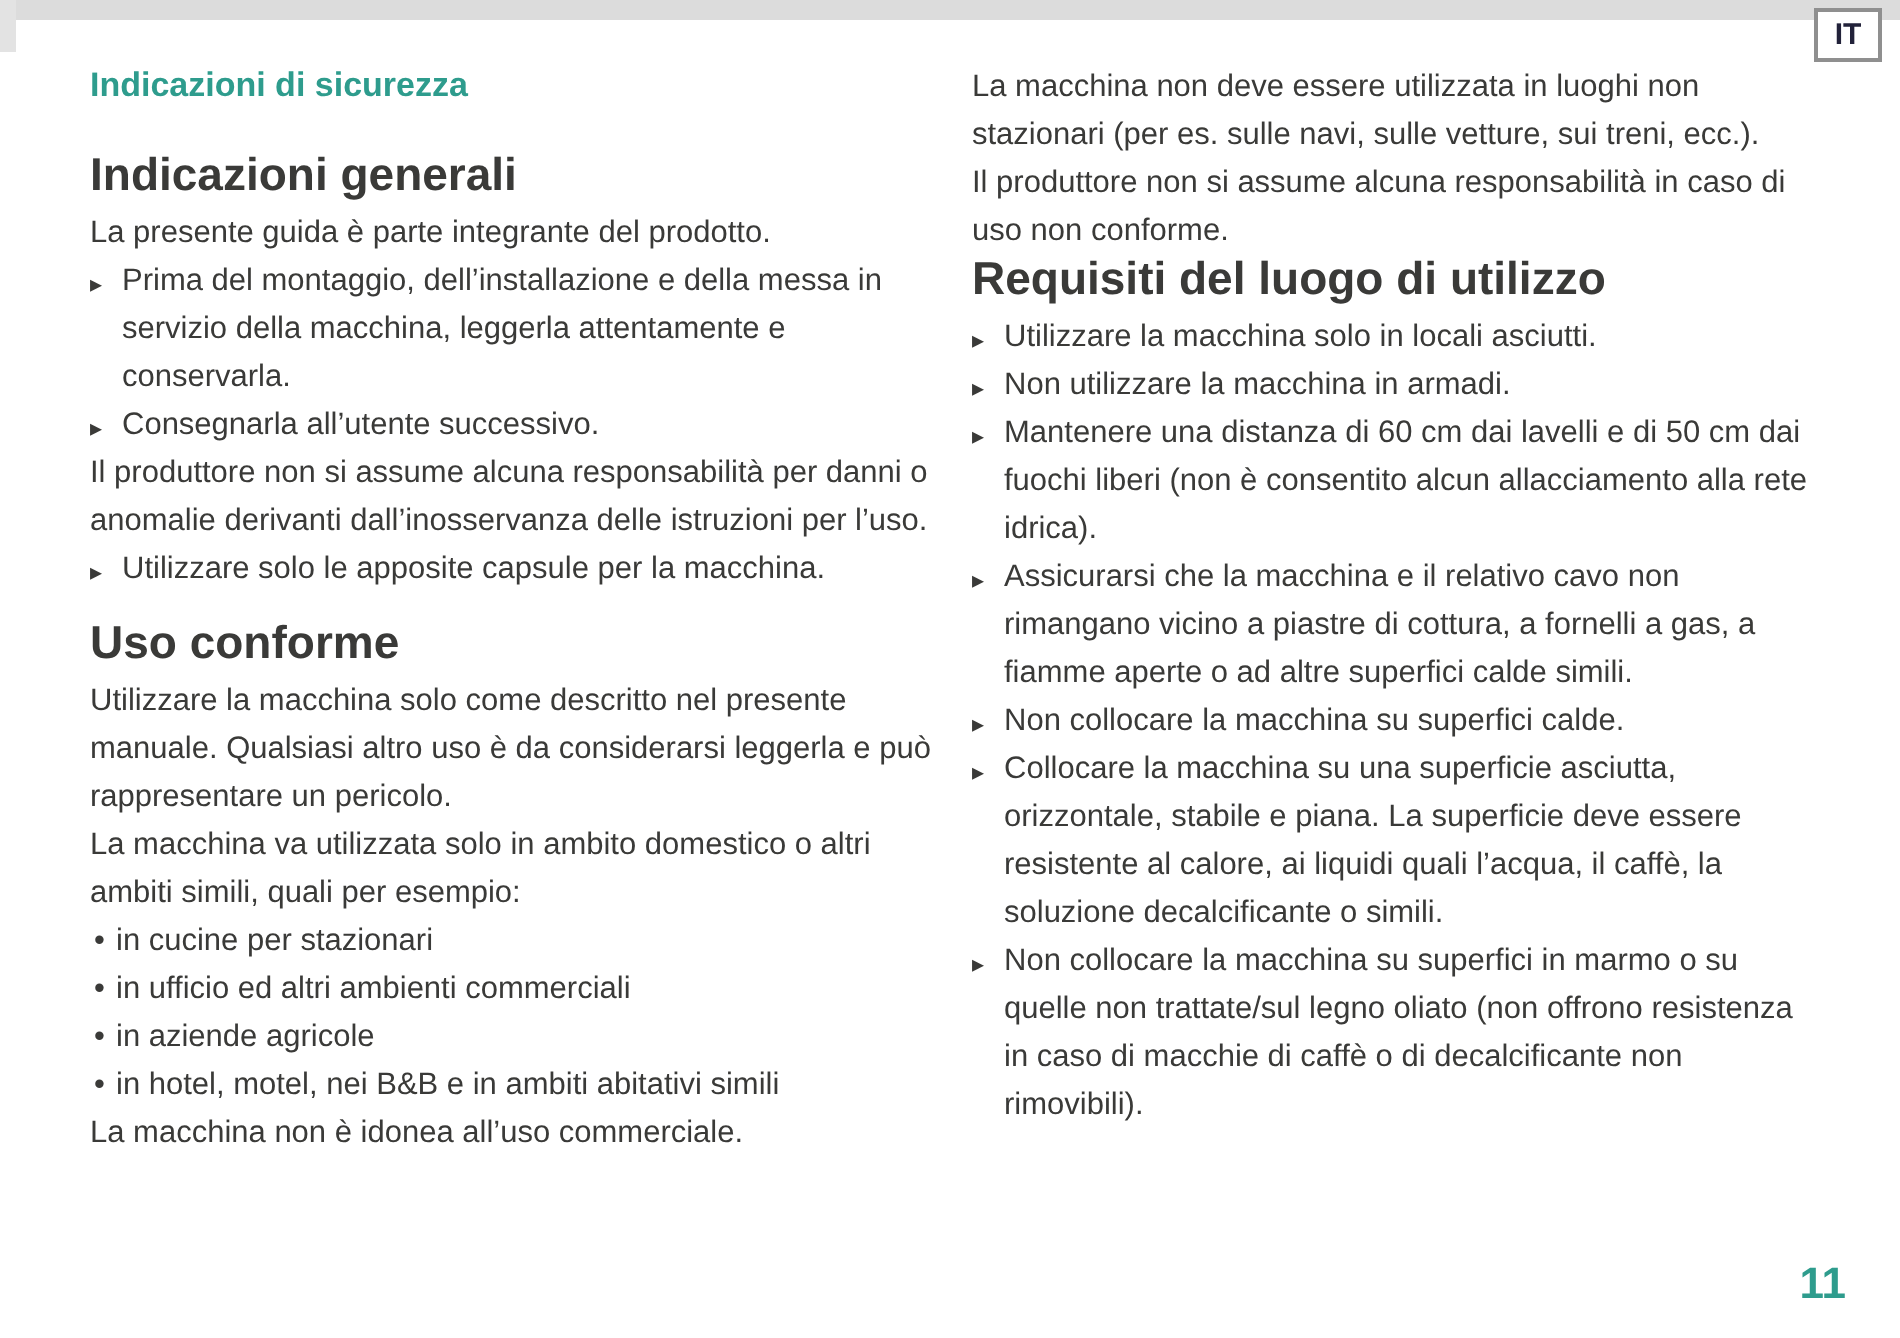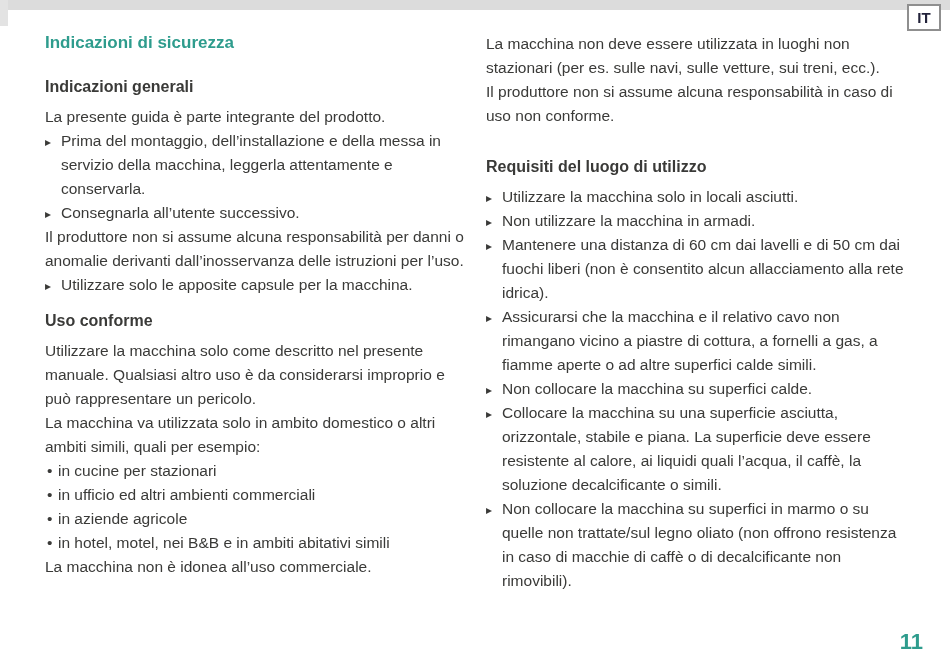--- a/index.html
+++ b/index.html
@@ -56,26 +56,26 @@
 
   .title {
     margin: 0 0 22px 0;
     font-size: 17px;
     line-height: 22px;
     font-weight: bold;
     color: #2e9c8d;
   }
   .subheading {
     margin: 13px 0 7px 0;
-    font-size: 16px;
+    font-size: 23px;
     line-height: 22px;
     font-weight: bold;
     color: #3a3a38;
   }
-  .col-right .subheading { margin-top: 28px; }
+  .col-right .subheading { margin-top: 0; }
   .para {
     margin: 0;
   }
   .bullet {
     position: relative;
     padding-left: 16px;
   }
   .bullet .marker {
     position: absolute;
     left: 0;
@@ -130,21 +130,21 @@
     </div>
 
     <p class="para">Il produttore non si assume alcuna responsabilità per danni o anomalie derivanti dall’inosservanza delle istruzioni per l’uso.</p>
 
     <div class="bullet">
       <span class="marker">▸</span>
       <span>Utilizzare solo le apposite capsule per la macchina.</span>
     </div>
 
     <h2 class="subheading">Uso conforme</h2>
-    <p class="para">Utilizzare la macchina solo come descritto nel presente manuale. Qualsiasi altro uso è da considerarsi improprio e può rappresentare un pericolo.</p>
+    <p class="para">Utilizzare la macchina solo come descritto nel presente manuale. Qualsiasi altro uso è da considerarsi leggerla e può rappresentare un pericolo.</p>
     <p class="para">La macchina va utilizzata solo in ambito domestico o altri ambiti simili, quali per esempio:</p>
 
     <div class="dot-bullet">
       <span class="marker">•</span>
       <span>in cucine per stazionari</span>
     </div>
     <div class="dot-bullet">
       <span class="marker">•</span>
       <span>in ufficio ed altri ambienti commerciali</span>
     </div>

